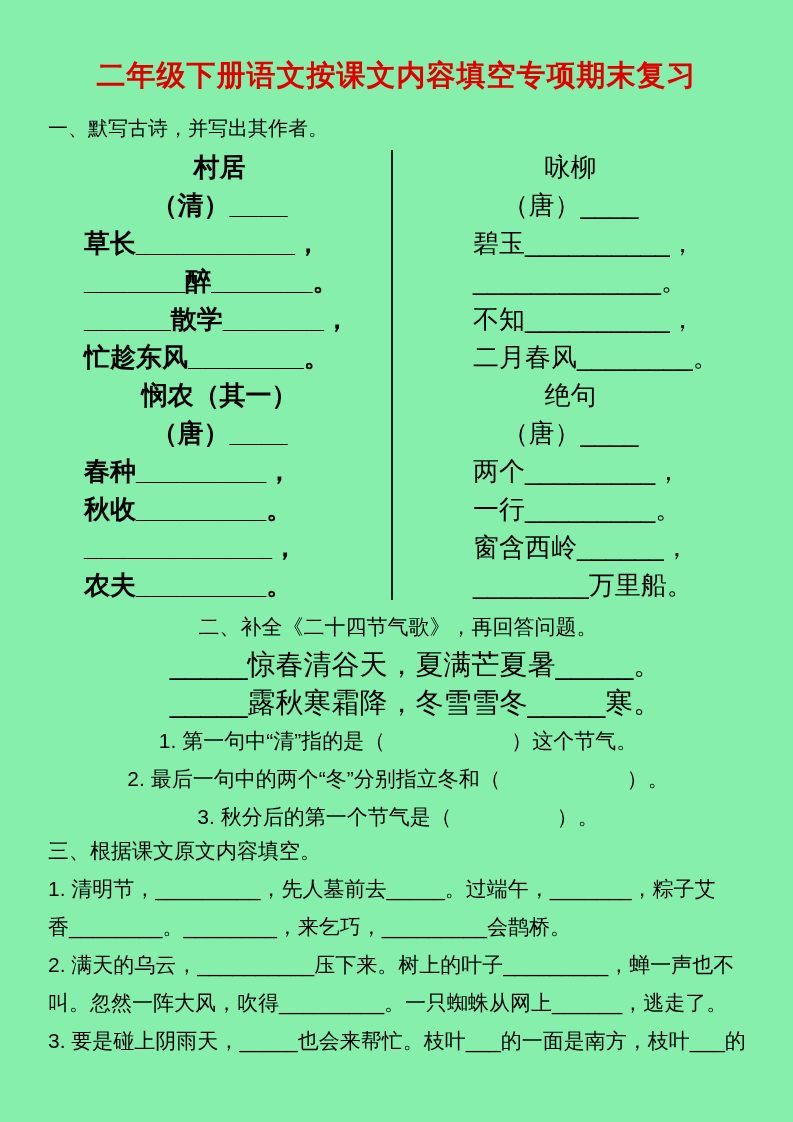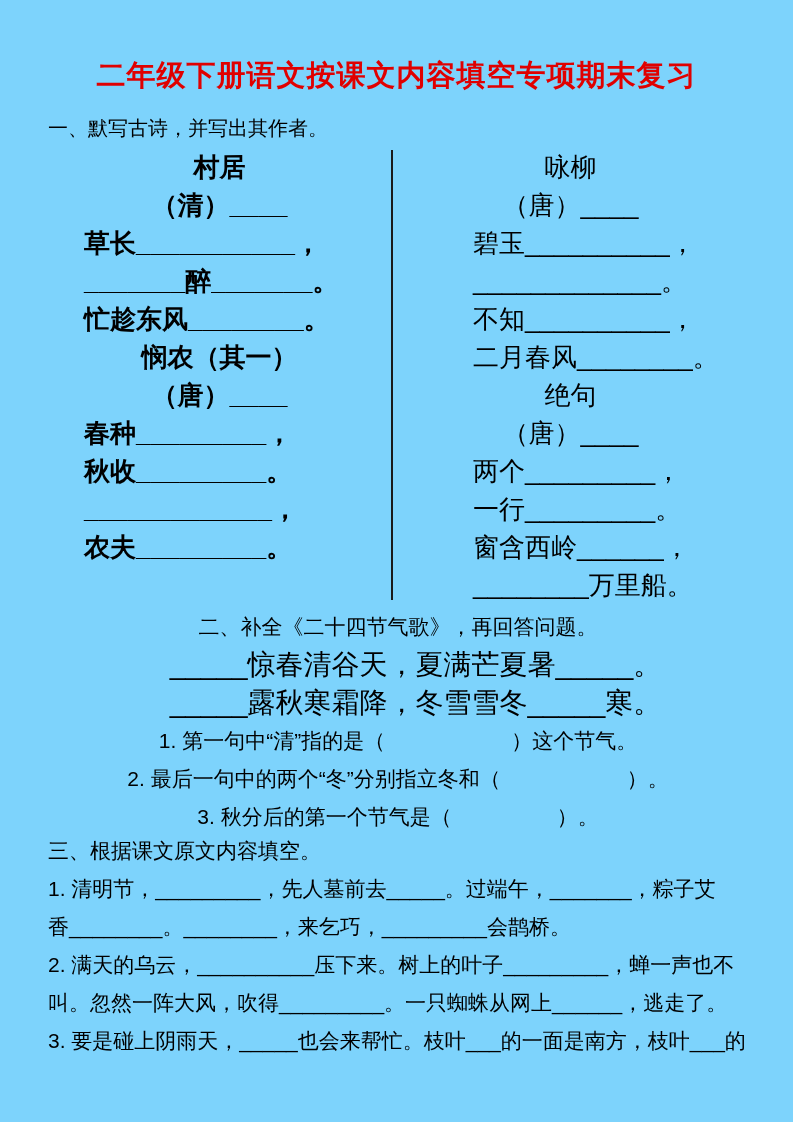--- a/index.html
+++ b/index.html
@@ -6,21 +6,21 @@
   body {
     width: 793px; height: 1122px;
     background: #ffffff;
     font-family: "Liberation Sans", sans-serif;
     color: #000000;
   }
   .page {
     position: relative;
     width: 793px; height: 1122px;
     overflow: hidden;
-    background: #7dd3fc;
+    background: #86efac;
   }
   .doc-title {
     position: absolute;
     top: 50px; left: 0; right: 0;
     margin: 0;
     text-align: center;
     font-size: 29px;
     font-weight: 700;
     letter-spacing: 1px;
     line-height: 50px;
@@ -85,20 +85,21 @@
   <h1 class="doc-title" style="color: rgb(224, 0, 0);">二年级下册语文按课文内容填空专项期末复习</h1>
 
   <div class="s1-heading">一、默写古诗，并写出其作者。</div>
 
   <div class="poems">
     <div class="poem-col col-left">
       <div class="prow center">村居</div>
       <div class="prow center">（清）____</div>
       <div class="prow">草长___________，</div>
       <div class="prow">_______醉_______。</div>
+      <div class="prow">______散学_______，</div>
       <div class="prow">忙趁东风________。</div>
       <div class="prow center">悯农（其一）</div>
       <div class="prow center">（唐）____</div>
       <div class="prow">春种_________，</div>
       <div class="prow">秋收_________。</div>
       <div class="prow">_____________，</div>
       <div class="prow">农夫_________。</div>
     </div>
     <div class="divider"></div>
     <div class="poem-col col-right">

